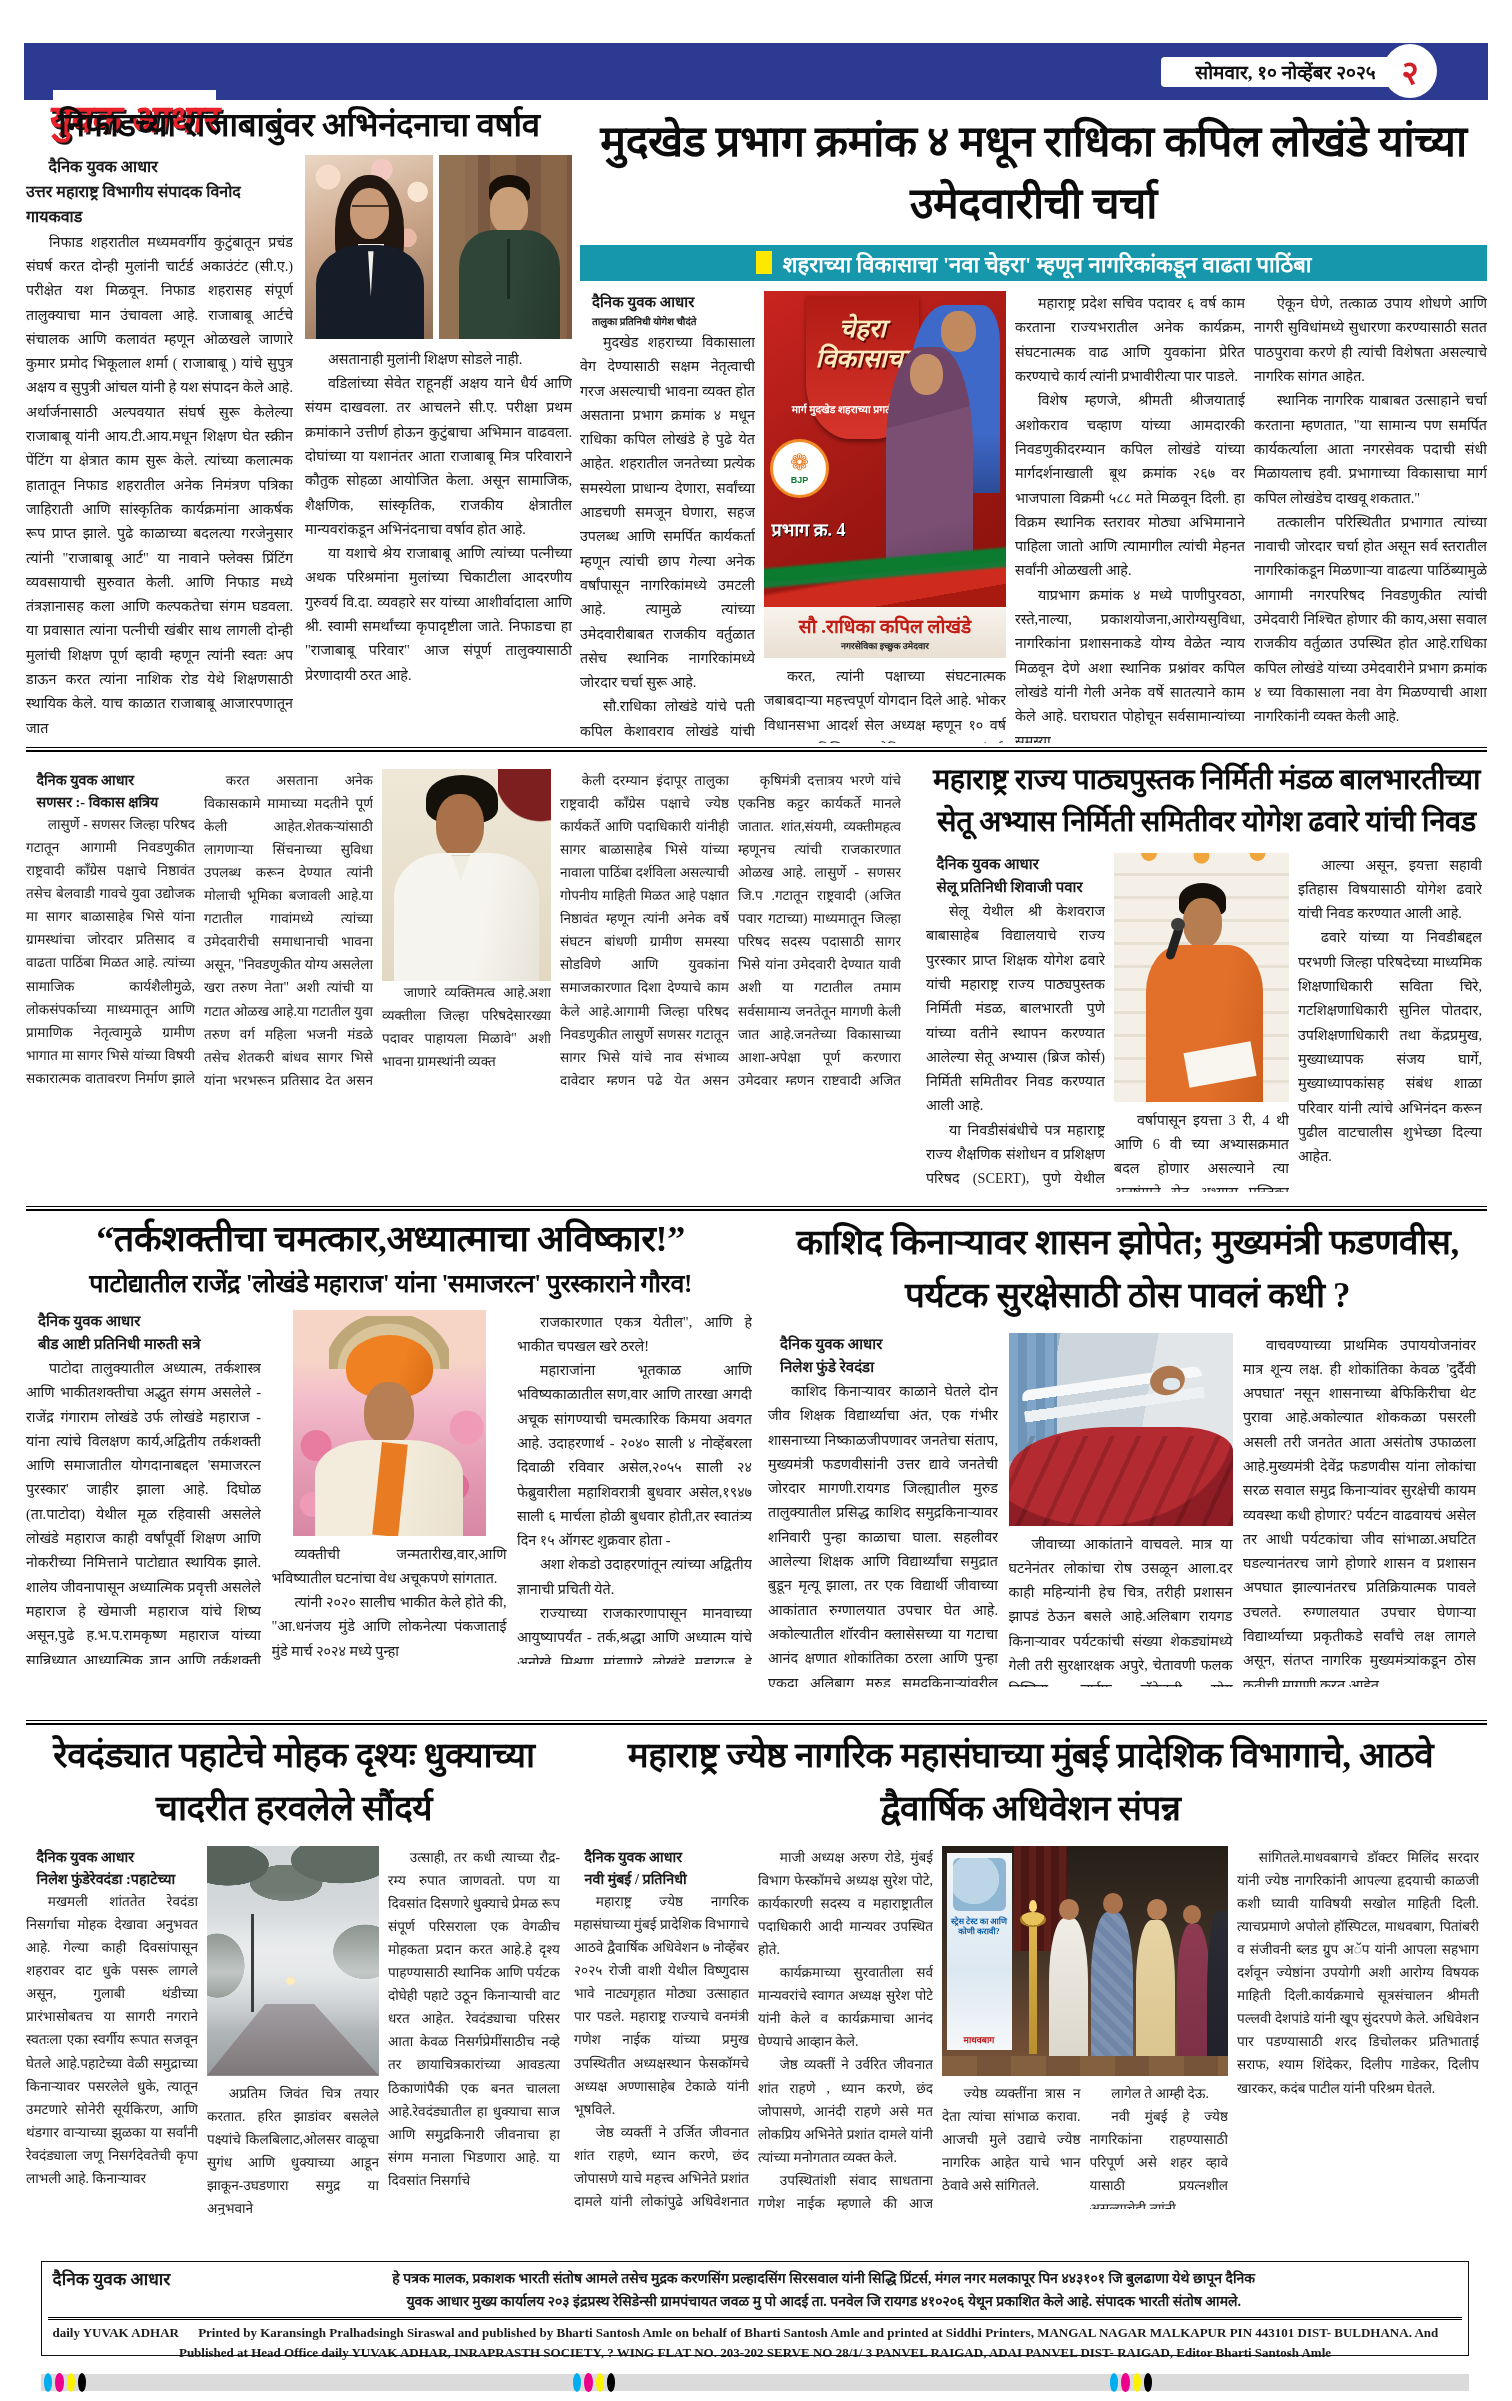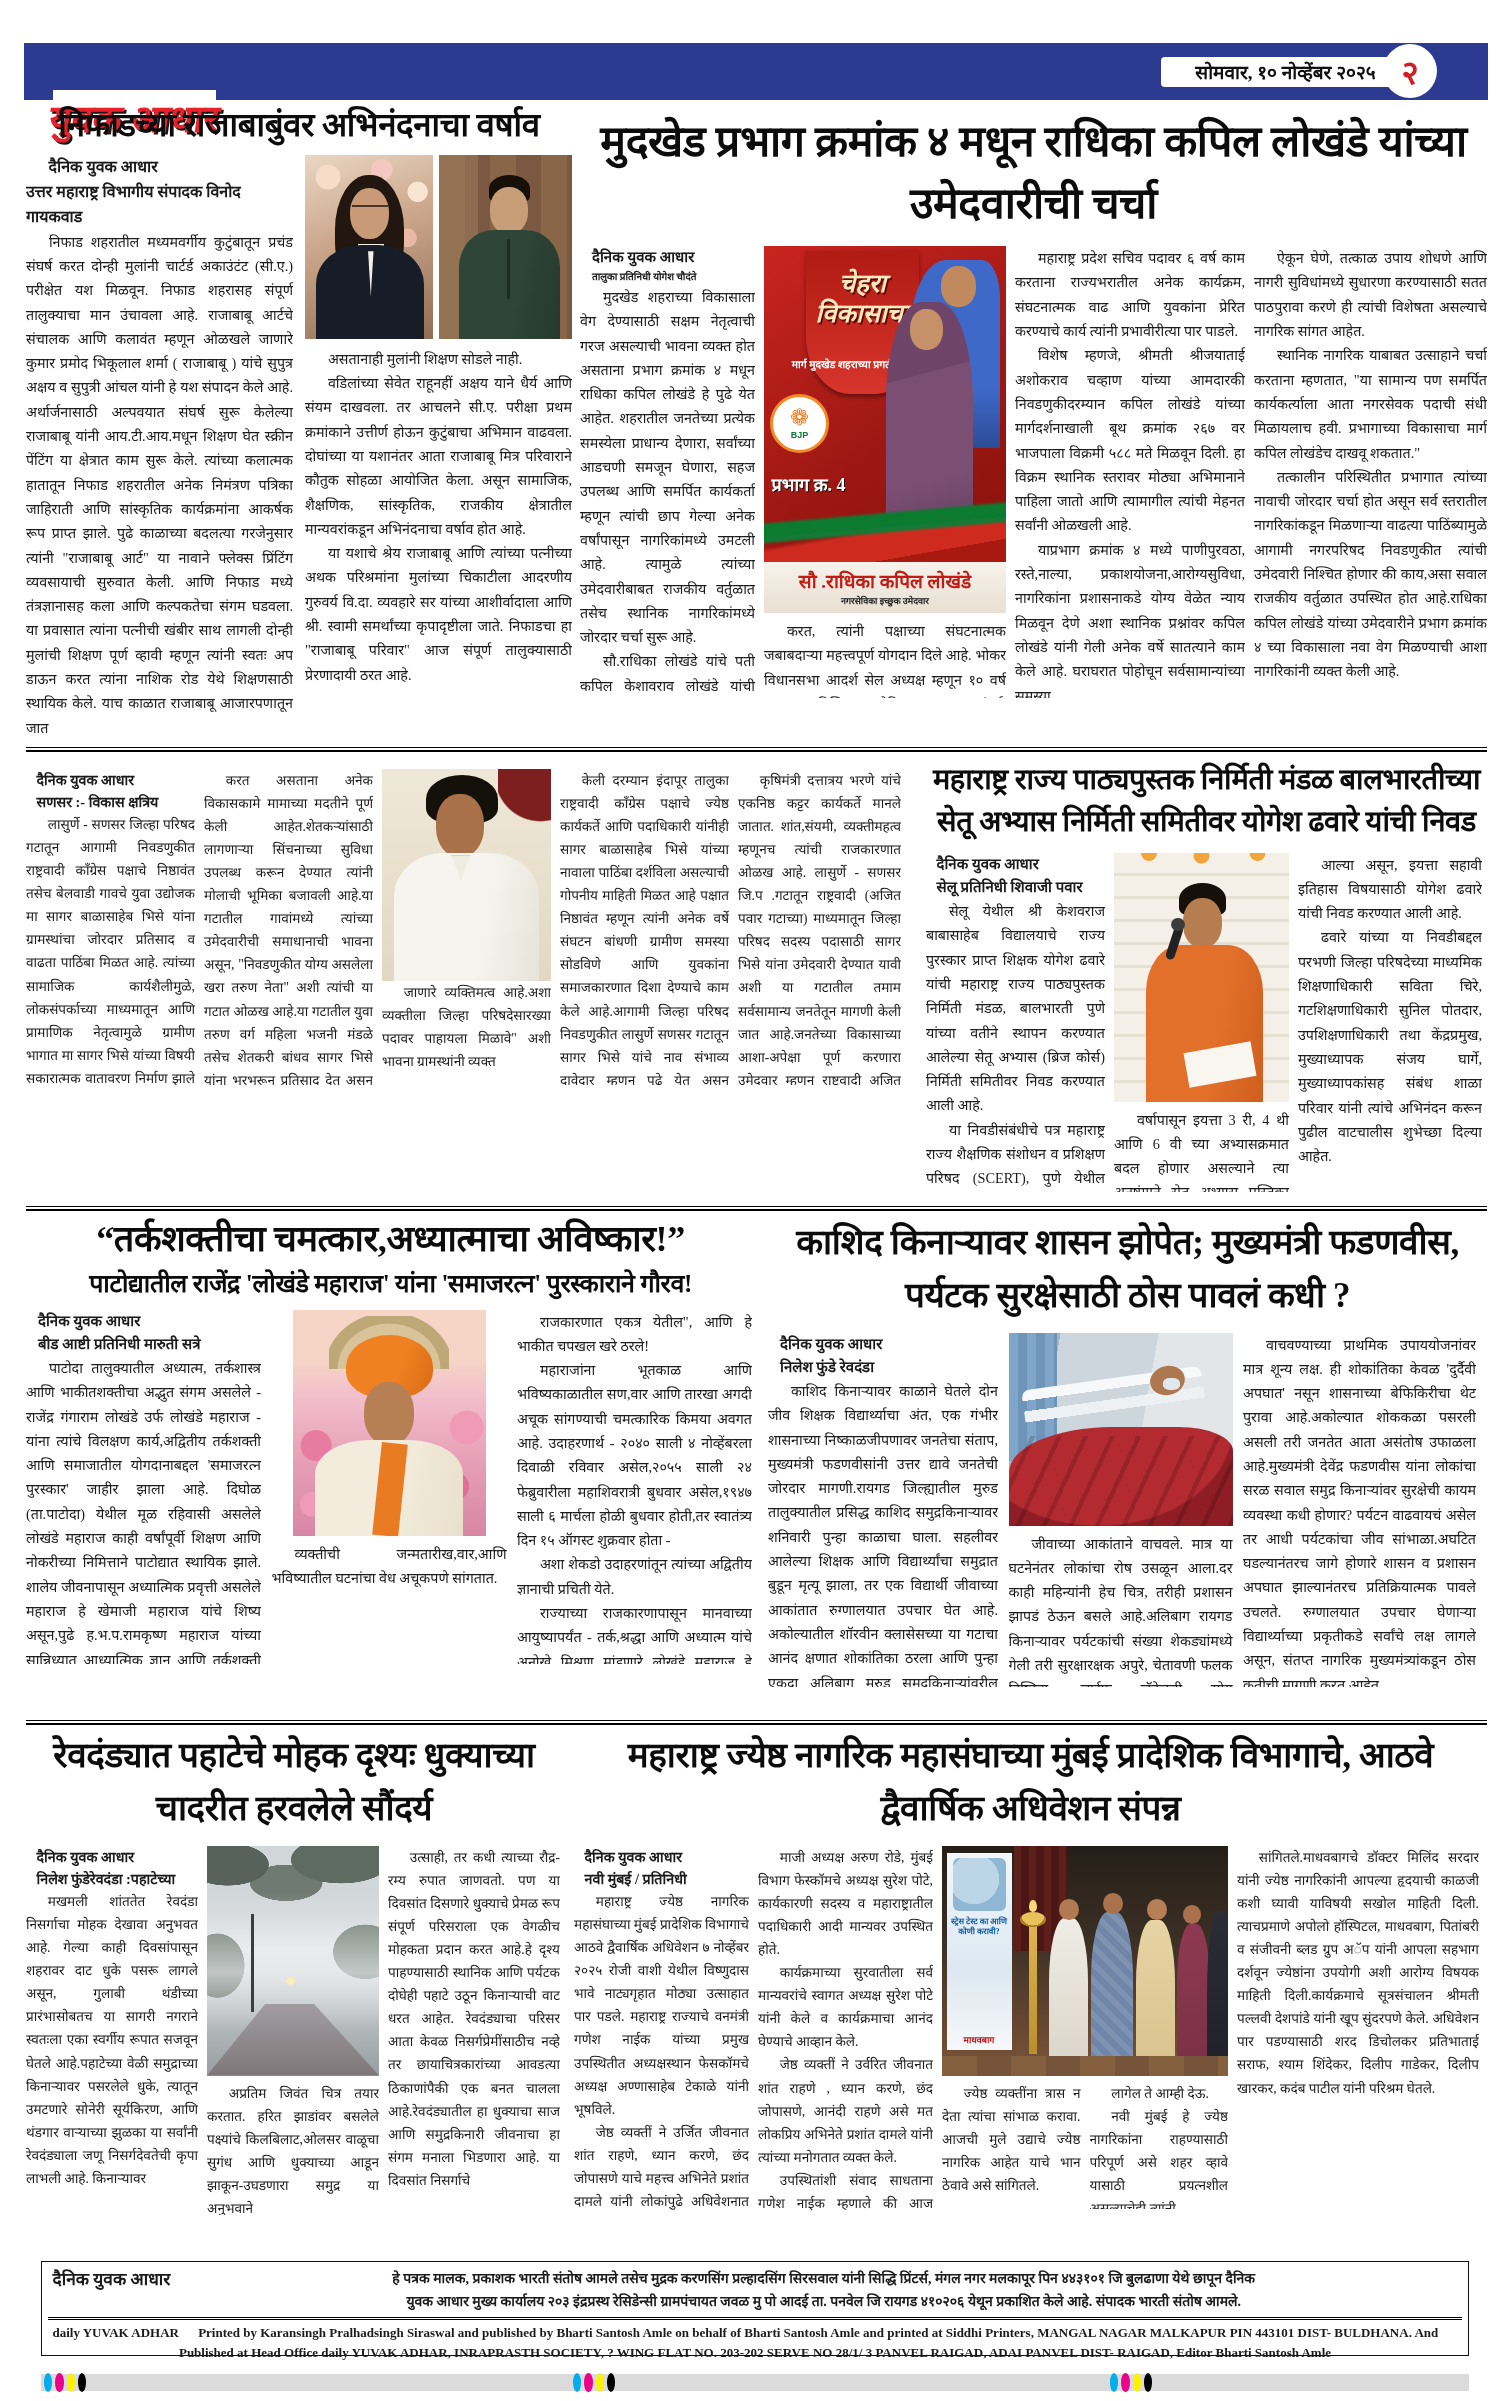--- a/index.html
+++ b/index.html
@@ -91,20 +91,24 @@
             <p>असतानाही मुलांनी शिक्षण सोडले नाही.</p>
             <p>वडिलांच्या सेवेत राहूनहीं अक्षय याने धैर्य आणि संयम दाखवला. तर आचलने सी.ए. परीक्षा प्रथम क्रमांकाने उत्तीर्ण होऊन कुटुंबाचा अभिमान वाढवला. दोघांच्या या यशानंतर आता राजाबाबू मित्र परिवाराने कौतुक सोहळा आयोजित केला. असून सामाजिक, शैक्षणिक, सांस्कृतिक, राजकीय क्षेत्रातील मान्यवरांकडून अभिनंदनाचा वर्षाव होत आहे.</p>
             <p>या यशाचे श्रेय राजाबाबू आणि त्यांच्या पत्नीच्या अथक परिश्रमांना मुलांच्या चिकाटीला आदरणीय गुरुवर्य वि.दा. व्यवहारे सर यांच्या आशीर्वादाला आणि श्री. स्वामी समर्थांच्या कृपादृष्टीला जाते. निफाडचा हा "राजाबाबू परिवार" आज संपूर्ण तालुक्यासाठी प्रेरणादायी ठरत आहे.</p>
           </div>
       </div>
     </div>
   </section>
 
   <section class="art" data-name="article-mudkhed" style="left:580px;top:111px;width:907px;height:633px;">
     <h1 class="hl" data-name="article-mudkhed-headline" style="font-size:43px;line-height:1.45;">मुदखेड  प्रभाग क्रमांक ४ मधून राधिका कपिल लोखंडे यांच्या उमेदवारीची चर्चा</h1>
+    <div class="kicker-teal" data-name="article-mudkhed-kicker" style="margin-top:9px;height:36px;font-size:22px;">
+      <span class="ybox" data-name="kicker-bullet-icon"></span>
+      <span data-name="article-mudkhed-kicker-text">शहराच्या विकासाचा 'नवा चेहरा' म्हणून नागरिकांकडून वाढता पाठिंबा</span>
+    </div>
     <div class="cols" style="margin-top:10.5px;gap:9px;">
       <div class="col" data-name="article-mudkhed-col1" style="width:175px;height:452px;">
         <div class="byline" data-name="article-mudkhed-byline1" style="padding-left:12px;font-size:15px;">दैनिक युवक आधार</div>
         <div class="byline" data-name="article-mudkhed-byline2" style="padding-left:12px;font-size:10px;">तालुका प्रतिनिधी योगेश चौदंते</div>
         <div class="body" data-name="article-mudkhed-body1">
             <p>मुदखेड शहराच्या विकासाला वेग देण्यासाठी सक्षम नेतृत्वाची गरज असल्याची भावना व्यक्त होत असताना प्रभाग क्रमांक ४ मधून राधिका कपिल लोखंडे हे पुढे येत आहेत. शहरातील जनतेच्या प्रत्येक समस्येला प्राधान्य देणारा, सर्वांच्या आडचणी समजून घेणारा, सहज उपलब्ध आणि समर्पित कार्यकर्ता म्हणून त्यांची छाप गेल्या अनेक वर्षांपासून नागरिकांमध्ये उमटली आहे. त्यामुळे त्यांच्या उमेदवारीबाबत राजकीय वर्तुळात तसेच स्थानिक नागरिकांमध्ये जोरदार चर्चा सुरू आहे.</p>
             <p>सौ.राधिका लोखंडे यांचे पती कपिल केशावराव लोखंडे यांची राजकीय वाटचाल अनेक वर्षांची असून अशोकराव चव्हाण यांच्या नेतृत्वाखाली १८ वर्ष निष्ठावान काम</p>
           </div>
       </div>
       <div class="col" data-name="article-mudkhed-col2" style="width:242px;height:452px;">
@@ -228,20 +232,21 @@
         <div class="ph" data-name="photo-lokhande-maharaj" style="position:relative;width:193px;height:226px;margin:0 auto;background:linear-gradient(#f6d4c6 0 22%,#f2bccb 40%,#e59cb4 70%,#d787a4);">
           <div class="el" data-name="roses" style="inset:0;background:radial-gradient(circle at 12% 60%,#e77ba0 0 15px,transparent 16px),radial-gradient(circle at 90% 52%,#ef9ab6 0 16.6px,transparent 17.3px),radial-gradient(circle at 84% 78%,#e06d97 0 13.6px,transparent 14.3px),radial-gradient(circle at 10% 86%,#ef9ab6 0 12px,transparent 12.8px);"></div>
           <div class="el" data-name="turban-crest" style="left:36px;top:6px;width:120px;height:53px;background:radial-gradient(ellipse at 50% 100%,#d9c49a 0 60%,#bfa878 61% 75%,transparent 76%);"></div>
           <div class="el" data-name="turban" style="left:53px;top:25.6px;width:87px;height:63px;background:linear-gradient(110deg,#ef8123 0 60%,#d96a14);border-radius:50% 50% 42% 42%;"></div>
           <div class="el" data-name="face" style="left:71px;top:72px;width:50px;height:63px;background:#b67f54;border-radius:46%;"></div>
           <div class="el" data-name="shawl" style="left:22.6px;top:130px;width:148px;height:96px;background:linear-gradient(100deg,#f3ecdc 0 55%,#e9e0cc);border-radius:36% 36% 0 0;"></div>
           <div class="el" data-name="orange-stole" style="left:84px;top:133px;width:25.6px;height:93px;background:#e97c22;transform:rotate(6deg);"></div>
         </div>
         <div class="body" data-name="article-tarkashakti-body2" style="margin-top:6px;">
             <p>व्यक्तीची जन्मतारीख,वार,आणि भविष्यातील घटनांचा वेध अचूकपणे सांगतात.</p>
+            <p>त्यांनी २०२० सालीच भाकीत केले होते की, "आ.धनंजय मुंडे आणि लोकनेत्या पंकजाताई मुंडे मार्च २०२४ मध्ये पुन्हा</p>
           </div>
       </div>
       <div class="col body" data-name="article-tarkashakti-col3" style="width:235px;height:354px;">
           <p>राजकारणात एकत्र येतील", आणि हे भाकीत चपखल खरे ठरले!</p>
           <p>महाराजांना भूतकाळ आणि भविष्यकाळातील सण,वार आणि तारखा अगदी अचूक सांगण्याची चमत्कारिक किमया अवगत आहे. उदाहरणार्थ -  २०४० साली ४ नोव्हेंबरला दिवाळी रविवार असेल,२०५५ साली २४ फेब्रुवारीला महाशिवरात्री बुधवार असेल,१९४७ साली ६ मार्चला होळी बुधवार होती,तर स्वातंत्र्य दिन १५ ऑगस्ट शुक्रवार होता -</p>
           <p>अशा शेकडो उदाहरणांतून त्यांच्या अद्वितीय ज्ञानाची प्रचिती येते.</p>
           <p>राज्याच्या राजकारणापासून मानवाच्या आयुष्यापर्यंत - तर्क,श्रद्धा आणि अध्यात्म यांचे अनोखे मिश्रण मांडणारे लोखंडे महाराज हे आजच्या पिढीसाठी आदर्श आणि प्रेरणास्थान ठरत आहेत."चेहऱ्यातून जाणणारे भविष्य, तर्कशक्तीतून उलगडलेले सत्य -  पाटोद्यातील लोखंडे महाराज ठरले खरे 'समाजरत्न'!"</p>
         </div>
     </div>
   </section>

